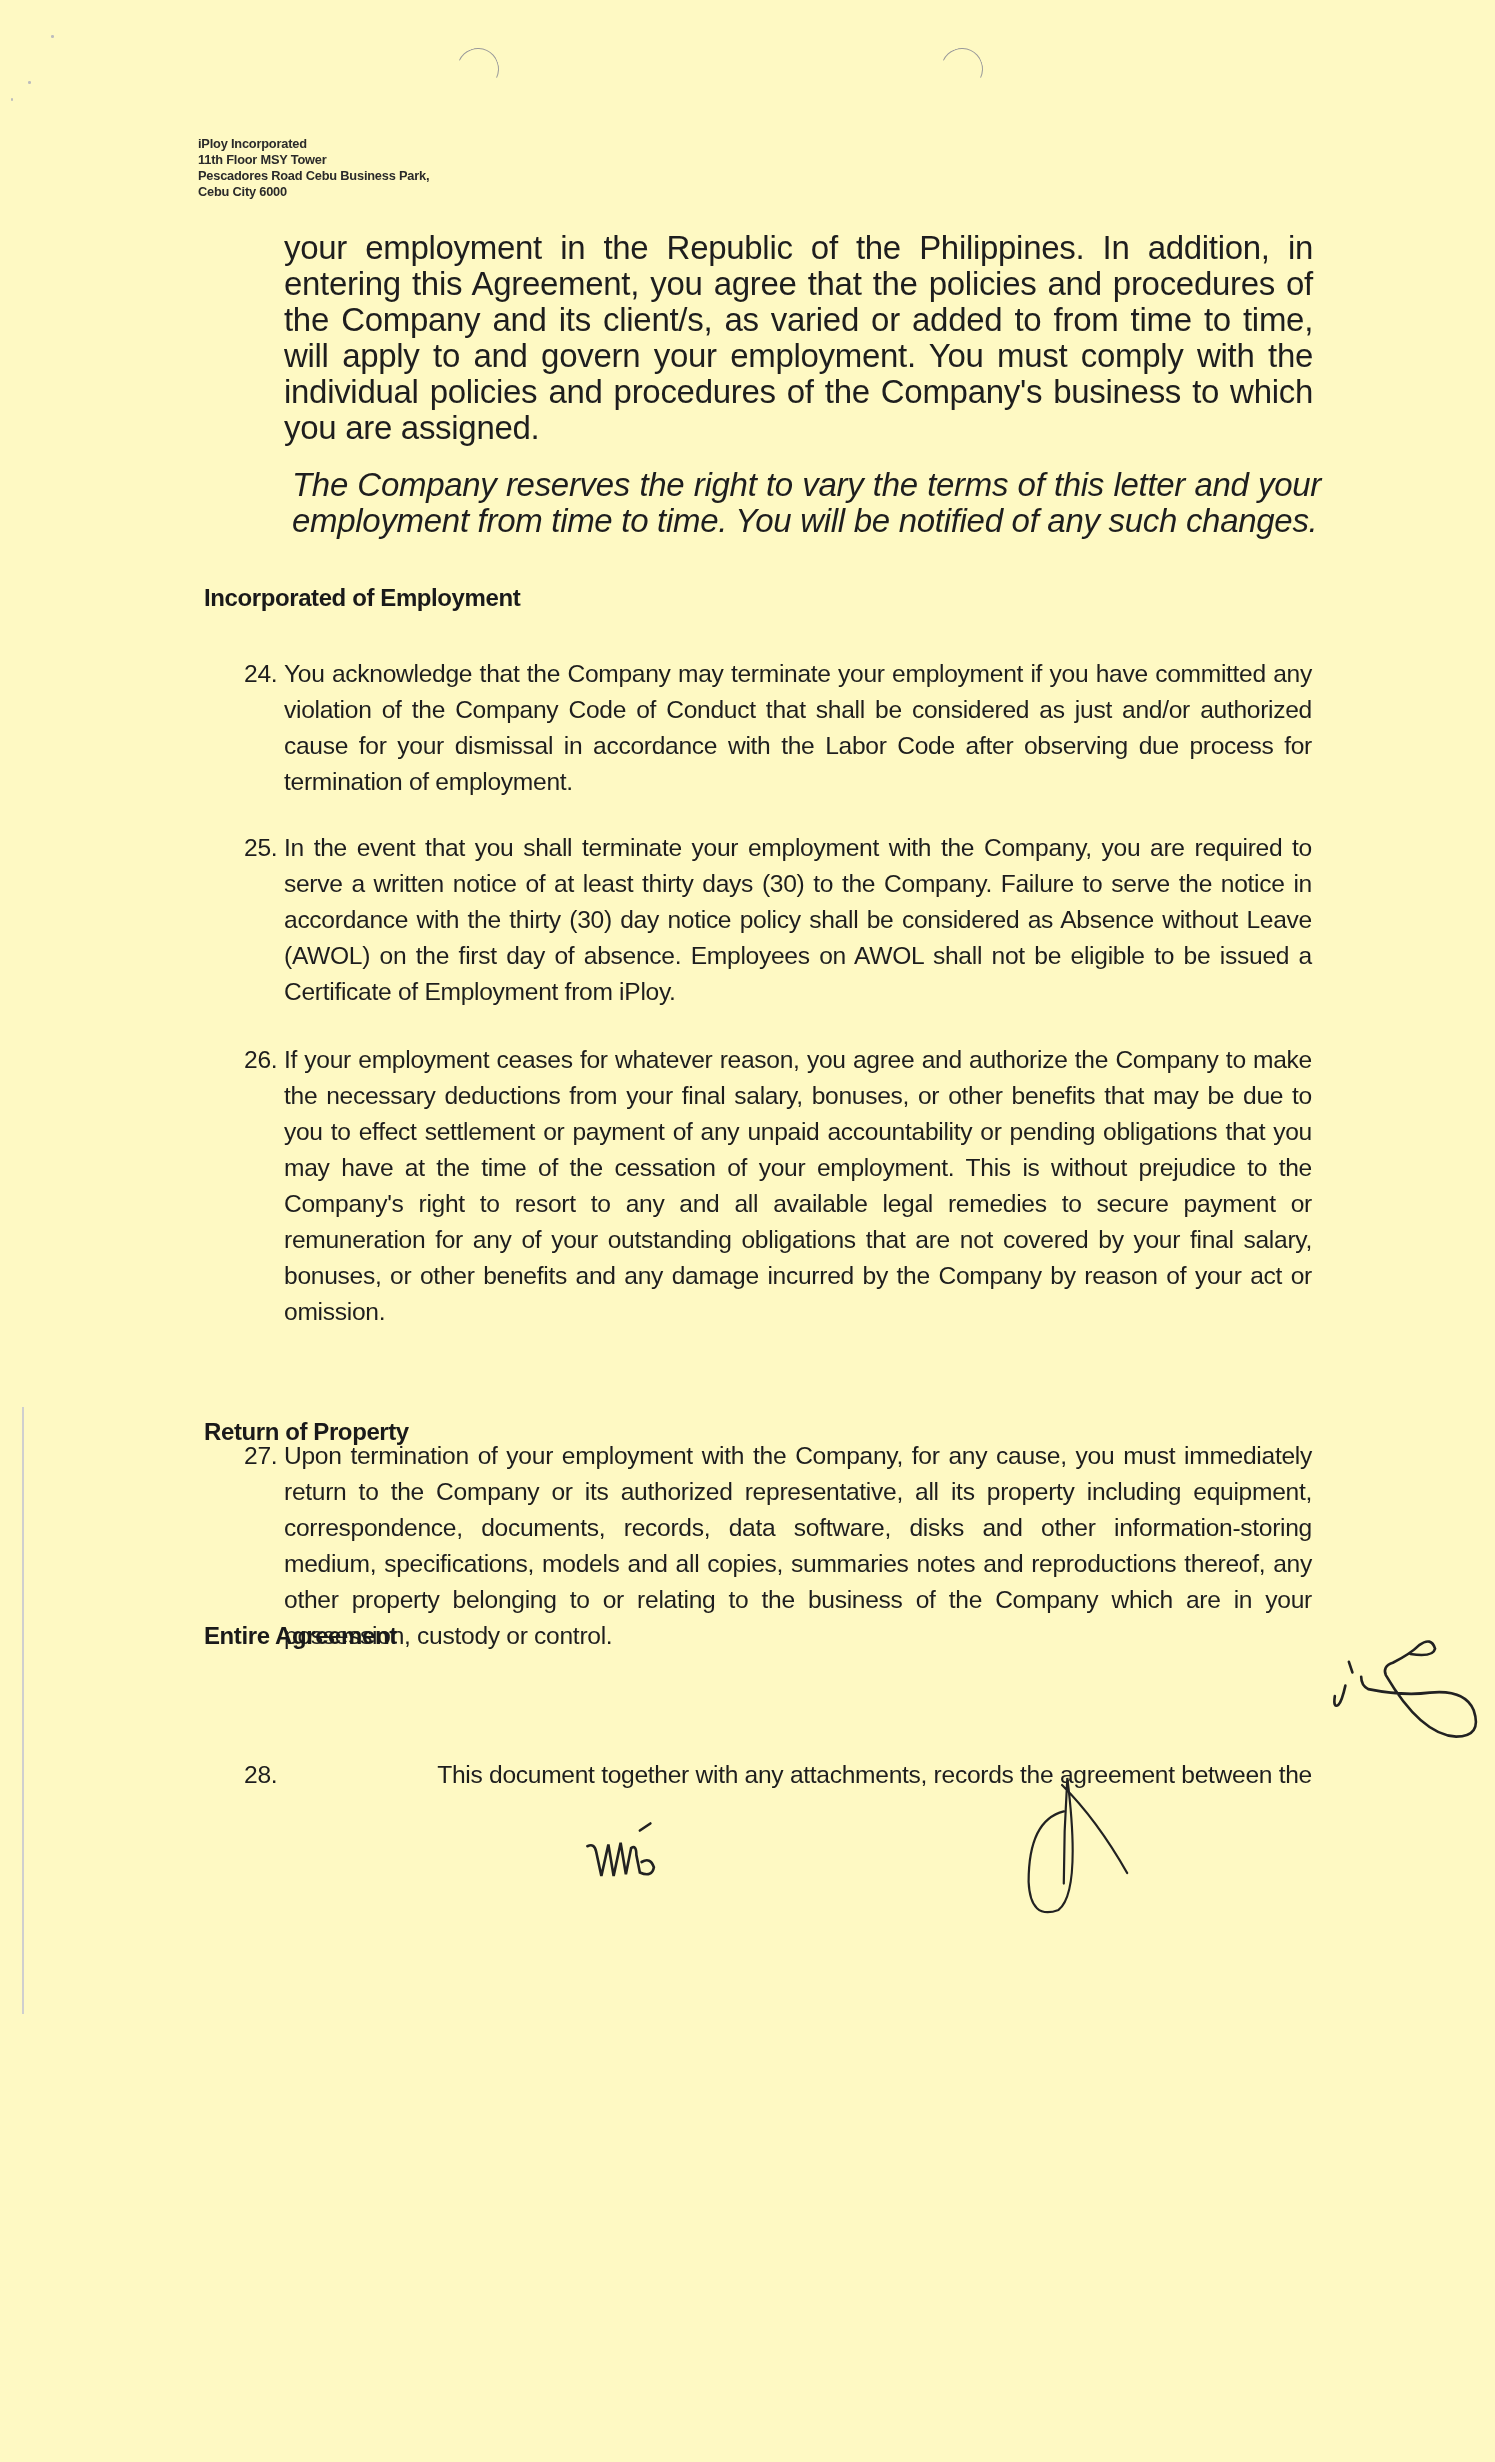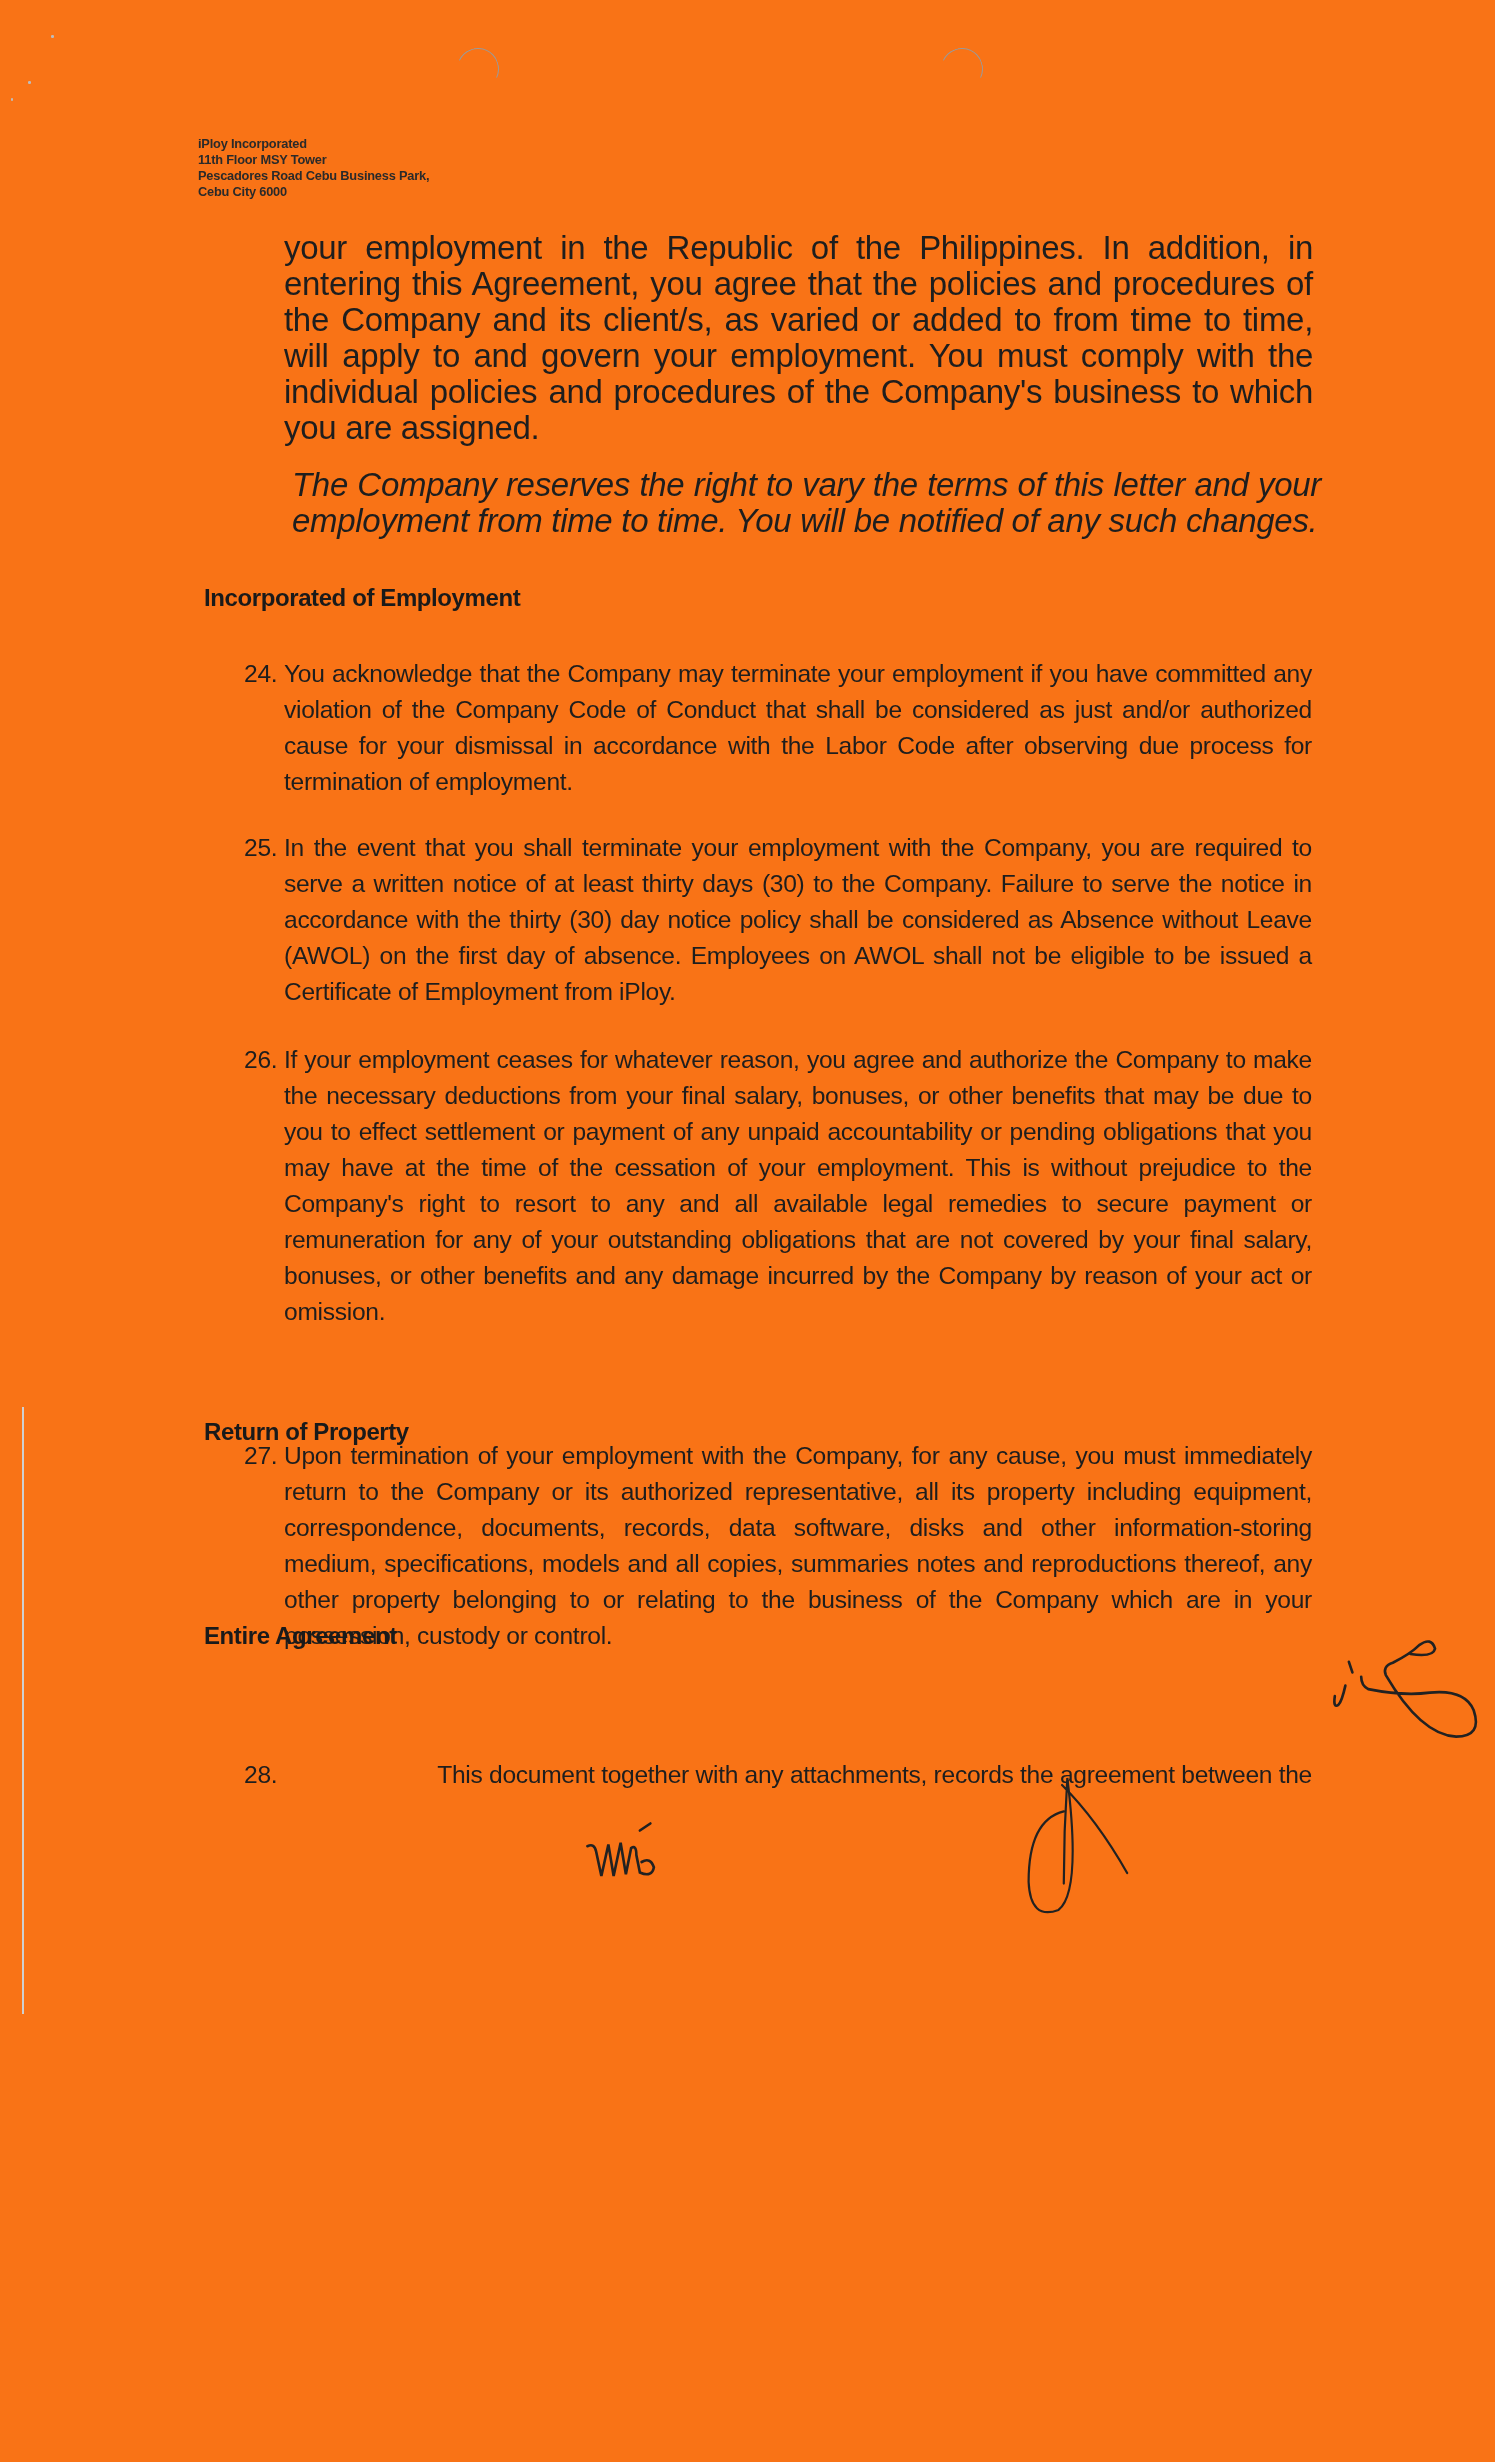--- a/index.html
+++ b/index.html
@@ -1,18 +1,18 @@
 <!DOCTYPE html>
 <html style="font-size:14px"><head>
 <meta charset="utf-8">
 <style>
   html, body { margin: 0; padding: 0; background: #ffffff; }
   body { width: 1495px; height: 2462px; position: relative; overflow: hidden;
          font-family: "Liberation Sans", "DejaVu Sans", sans-serif; color: #1b1b1b; }
-  .page { position: absolute; left: 0; top: 0; width: 1495px; height: 2462px; background: #f97316; }
+  .page { position: absolute; left: 0; top: 0; width: 1495px; height: 2462px; background: #fef9c3; }
 
   .punch { position: absolute; top: 48px; width: 40px; height: 40px; border: 1.8px solid #9a9a9a;
            border-radius: 50%; border-bottom-color: transparent; border-left-color: transparent;
            transform: rotate(-20deg); }
   .punch.p1 { left: 457px; }
   .punch.p2 { left: 941px; }
   .speck { position: absolute; width: 2.6px; height: 2.6px; background: #bdbdbd; border-radius: 50%; }
 
   .left-edge { position: absolute; left: 22px; top: 1407px; width: 1.8px; height: 607px; background: #cfcfcf; }
 

